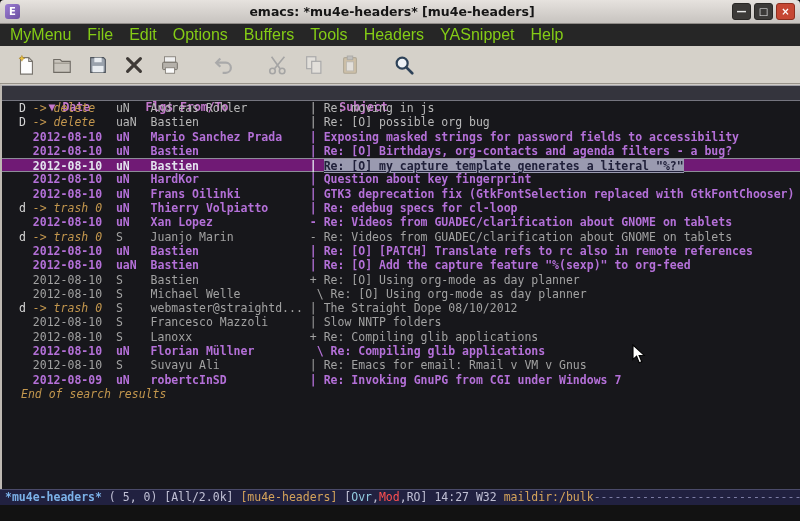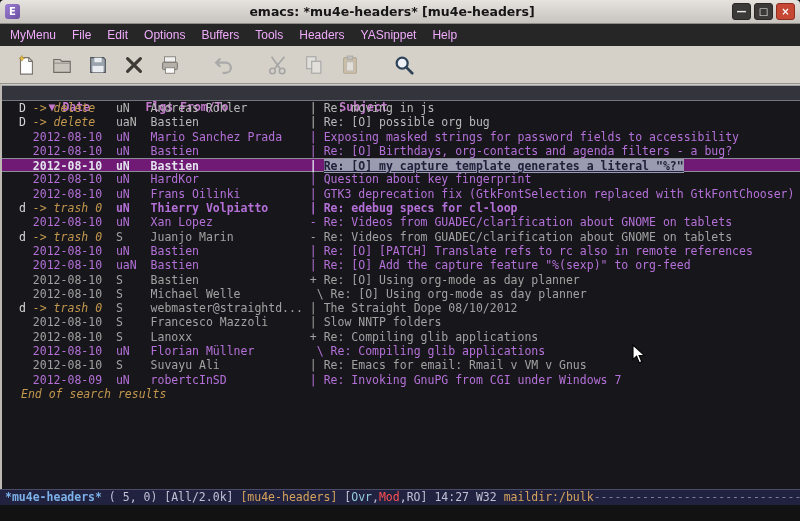--- a/index.html
+++ b/index.html
@@ -13,42 +13,42 @@
   .title-text{position:absolute;left:0;right:16px;text-align:center;font:bold 12.5px "DejaVu Sans",sans-serif;color:#151515}
   .app-icon{width:15px;height:15px;border-radius:3px;background:linear-gradient(135deg,#9d7fd4,#6b4fa0);
             color:#fff;font:bold 10px "DejaVu Sans",sans-serif;display:flex;align-items:center;justify-content:center;z-index:2}
   .win-controls{margin-left:auto;display:flex;gap:3px;z-index:2}
   .win-btn{width:19px;height:17px;border-radius:3px;background:#3c3a38;color:#e8e8e8;border:1px solid #2a2826;
            font:bold 10px "DejaVu Sans",sans-serif;display:flex;align-items:center;justify-content:center;cursor:default}
   .win-btn.close{background:#c64733;border-color:#8e2e1e;color:#fff}
 
   
   .menubar{height:22px;background:#262626;display:flex;align-items:center;padding:0 2px}
-  .menu-item{color:#f0abfc;font-size:12px;padding:3px 8px;white-space:nowrap}
+  .menu-item{color:#84cc16;font-size:16px;padding:3px 8px;white-space:nowrap}
 
   
   .toolbar{height:38px;background:#d5d1c9;border-bottom:1px solid #979289;display:flex;align-items:center;padding:0 8px}
   .tool-btn{width:30px;height:30px;margin:0 3px;display:flex;align-items:center;justify-content:center;border-radius:3px}
   .tool-btn svg{width:22px;height:22px}
   .tool-btn.disabled{opacity:.35}
   .tb-gap{width:18px}
 
   
   .buffer{flex:1;background:var(--buffer-bg,#17171b);border-left:2px solid #beb9b3;border-top:1px solid #cfcbc5;
           font-family:"DejaVu Sans Mono",monospace;font-size:11.5px;overflow:hidden}
   .header-line{height:16px;line-height:14px;background:#34343d;border-top:1px solid #a0a0a8;border-bottom:1px solid #75757f;
                color:#c478cc;padding-left:5px;white-space:pre;font-weight:bold}
   .hcol{display:inline-block;white-space:pre}
   .hc1{width:14ch}.hc2{width:5ch}.hc3{width:23ch}
 
   .row{height:14.3px;line-height:14.3px;white-space:pre;padding-left:17px}
   .c{display:inline-block;white-space:pre;vertical-align:top}
   .c.mark{width:2ch}.c.date{width:12ch}.c.flags{width:5ch}.c.from{width:23ch}
 
-  .row.unread{color:var(--accent-purple,#b470d8);font-weight:normal}
+  .row.unread{color:var(--accent-purple,#b470d8);font-weight:bold}
   .row.read{color:var(--text-read,#a2a2a2)}
   .row.del .mark,.row.trash-unread .mark,.row.trash-read .mark{color:#d6d6d6}
   .row.del .date,.row.trash-unread .date,.row.trash-read .date{color:var(--mark-orange,#c3974e);font-style:italic}
   .row.del .flags,.row.del .from,.row.del .sep,.row.del .subject{color:#b9b9b9}
   .row.trash-unread .flags,.row.trash-unread .from,.row.trash-unread .sep,.row.trash-unread .subject
       {color:var(--accent-purple,#b470d8);font-weight:bold}
   .row.trash-read .flags,.row.trash-read .from,.row.trash-read .sep,.row.trash-read .subject
       {color:var(--text-read,#a2a2a2)}
   .row.current{background:#701a75;border-top:1px solid #8d8d99;border-bottom:1px solid #8d8d99;font-weight:bold}
   .row.current .mark,.row.current .date,.row.current .flags,.row.current .from,.row.current .sep{color:#e3e3ee}

